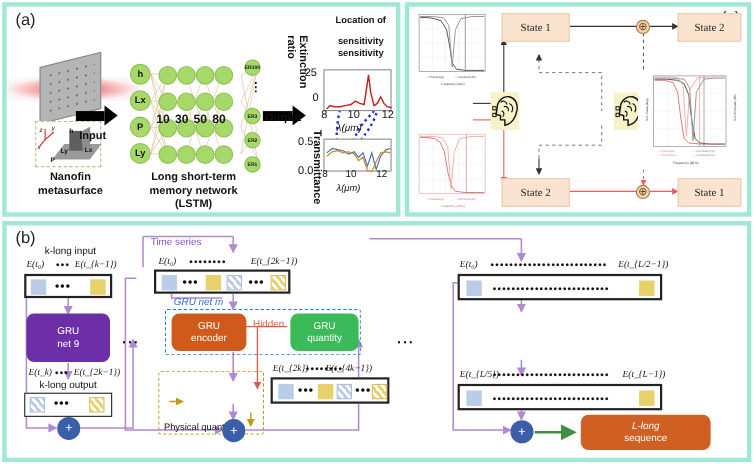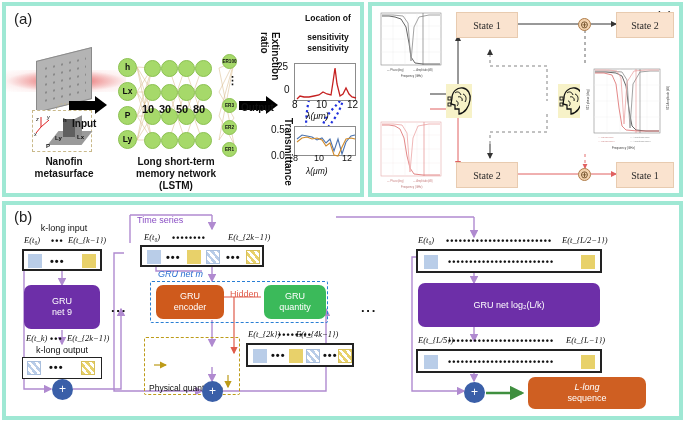--- a/index.html
+++ b/index.html
@@ -590,23 +590,20 @@
     <div class="elbl" style="left:412px;top:30px;">E(t₀)</div>
     <div class="dotsline" style="left:440px;top:31px;">•••••••••••••••••••••••••</div>
     <div class="elbl" style="left:556px;top:30px;">E(t_{L/2−1})</div>
 
     <div class="seqbox" style="left:410px;top:44px;width:186px;height:24px;">
       <div class="sw blue" style="left:6px;top:4px;"></div>
       <div class="dotsline" style="left:30px;top:6px;">•••••••••••••••••••••••••</div>
       <div class="sw yell" style="left:163px;top:4px;"></div>
     </div>
 
-    <div class="rbox gru-net" style="left:412px;top:78px;width:182px;height:44px;">
-      <span>GRU net log₂(L/k)</span>
-    </div>
 
     <div class="elbl" style="left:412px;top:130px;">E(t_{L/5})</div>
     <div class="dotsline" style="left:442px;top:131px;">•••••••••••••••••••••••••</div>
     <div class="elbl" style="left:560px;top:130px;">E(t_{L−1})</div>
 
     <div class="seqbox" style="left:410px;top:144px;width:186px;height:24px;">
       <div class="sw blue" style="left:6px;top:4px;"></div>
       <div class="dotsline" style="left:30px;top:6px;">•••••••••••••••••••••••••</div>
       <div class="sw yell" style="left:163px;top:4px;"></div>
     </div>

